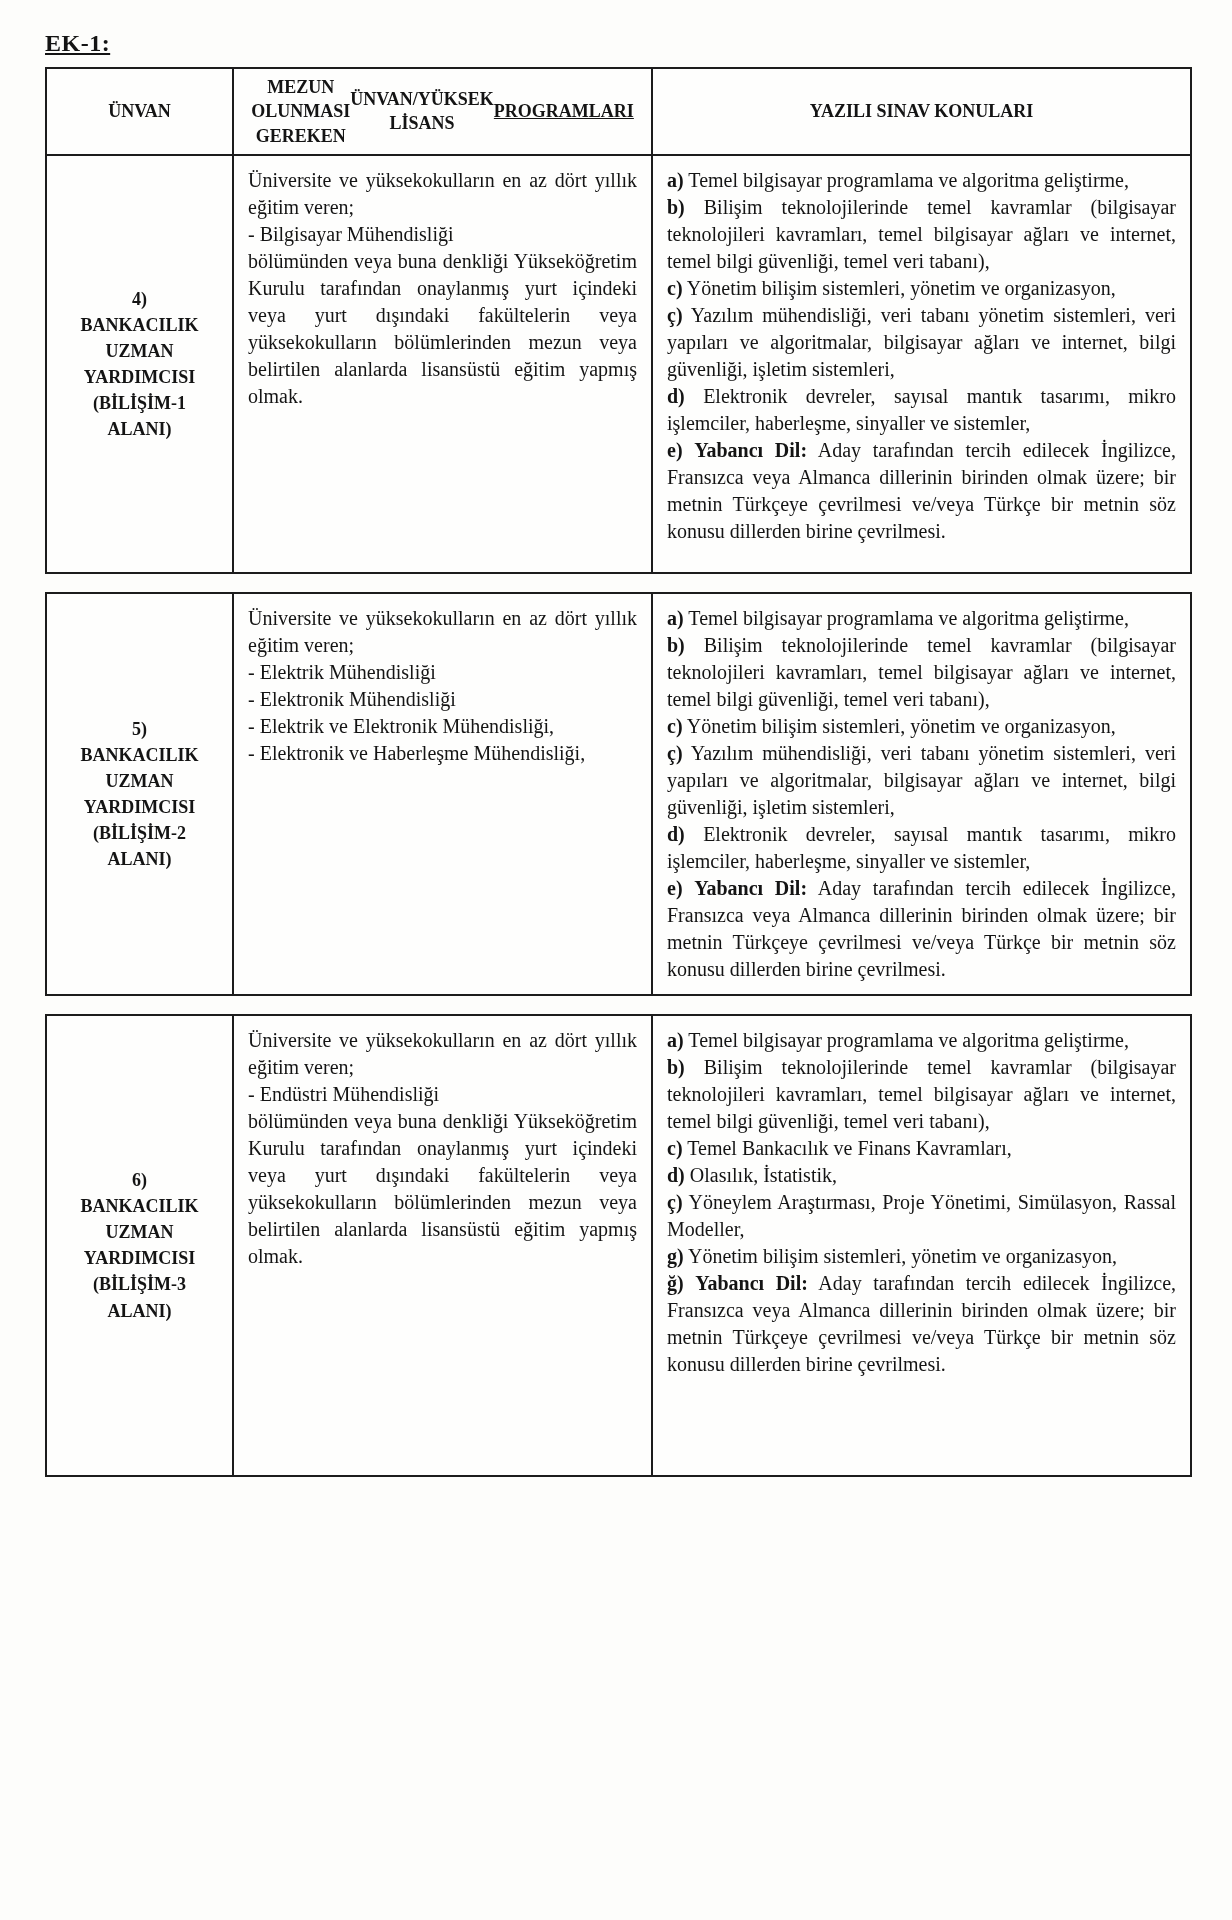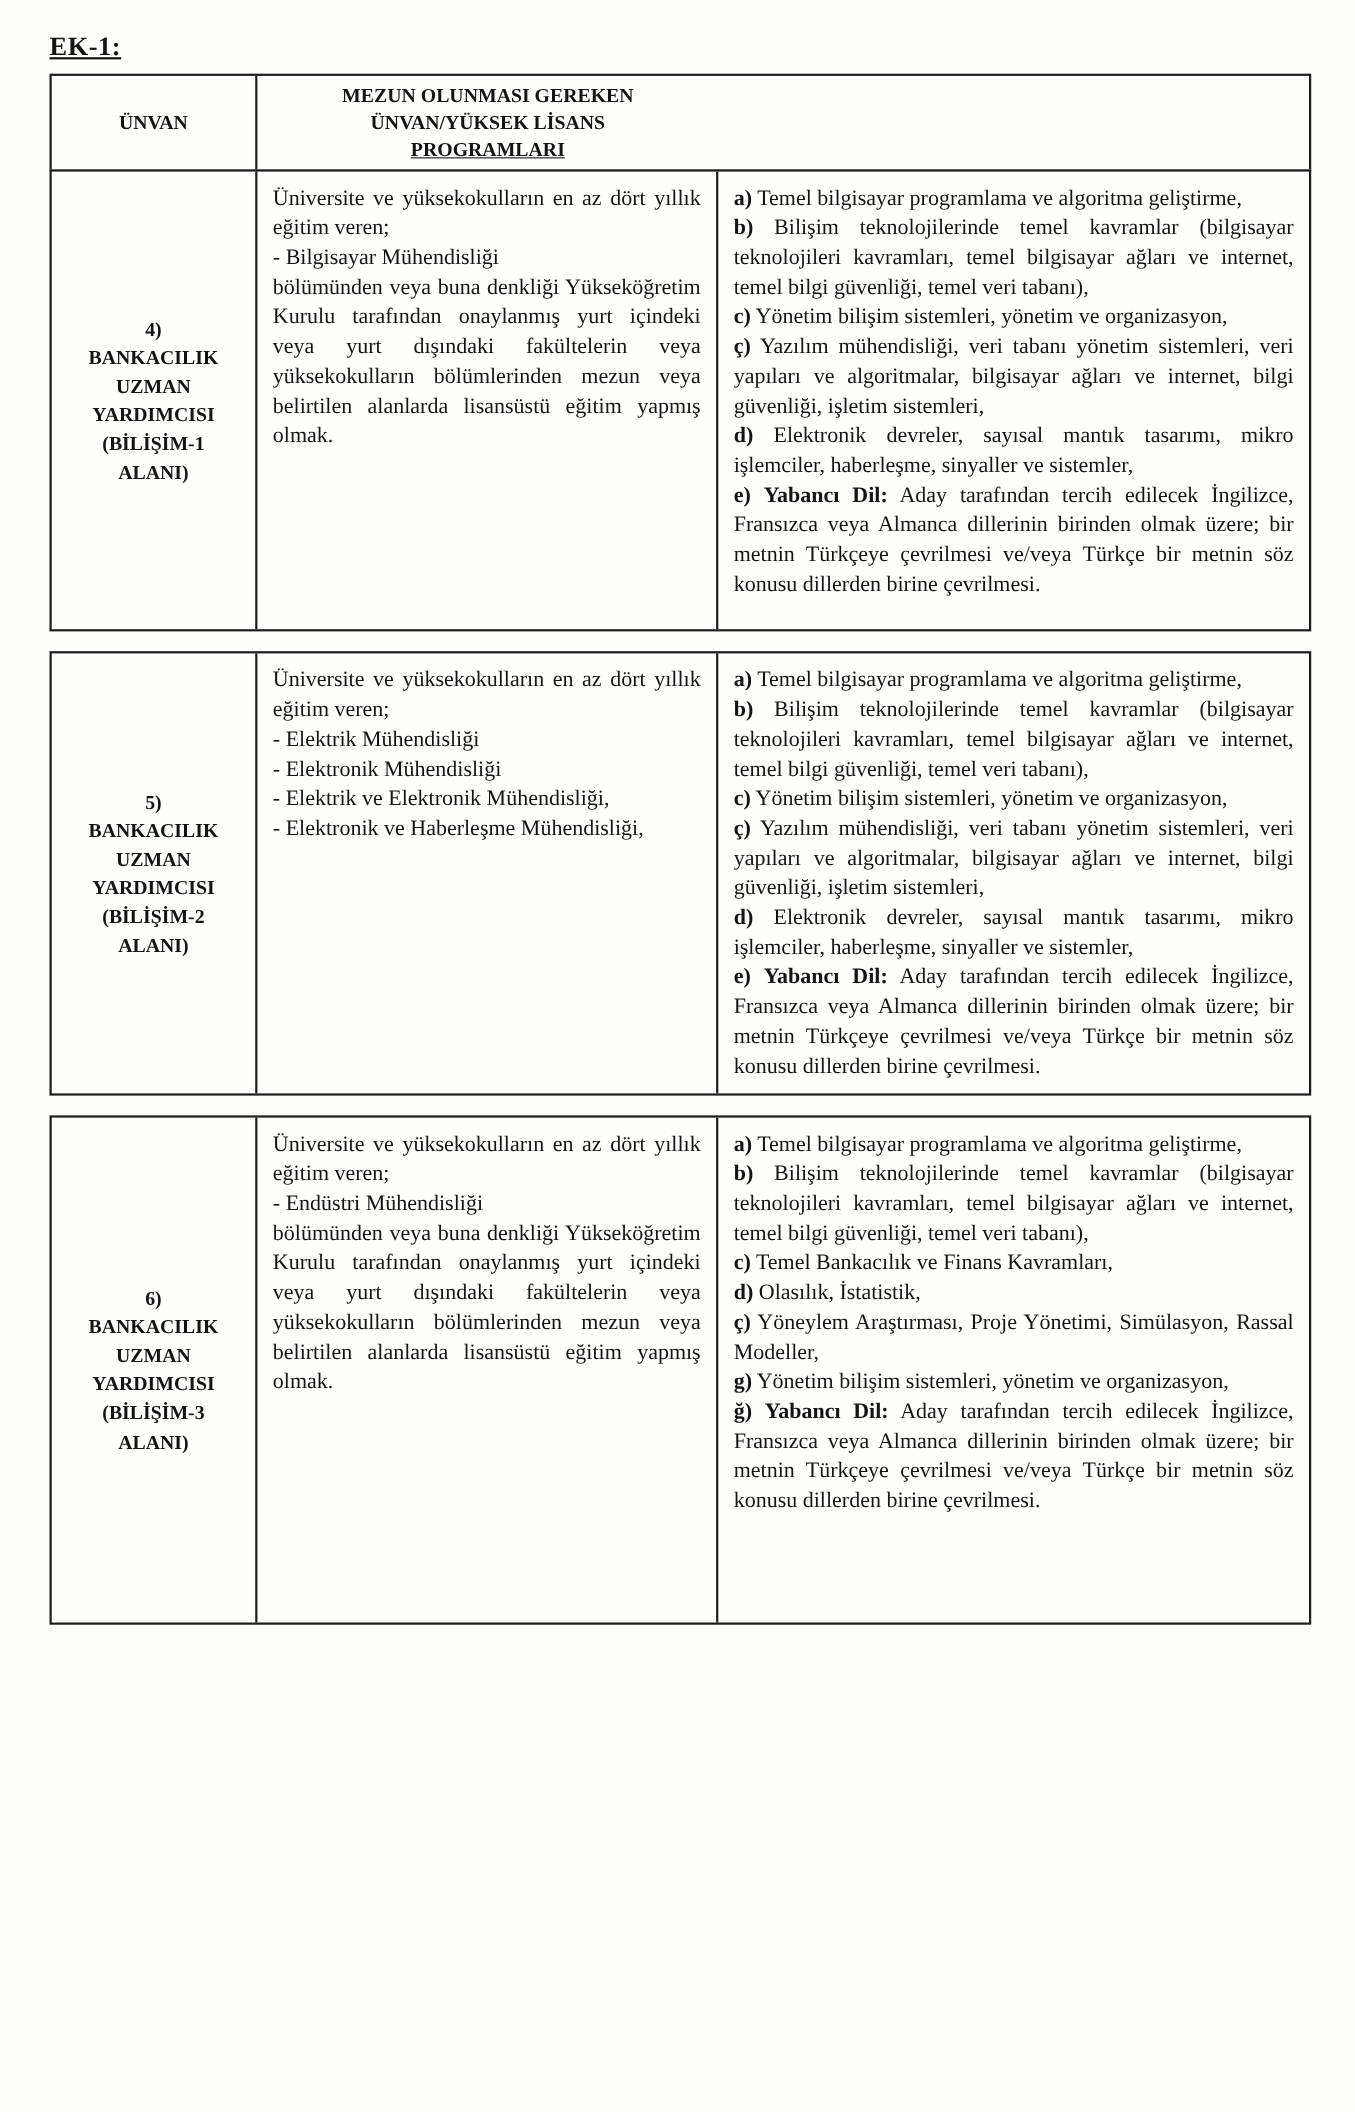--- a/index.html
+++ b/index.html
@@ -40,21 +40,21 @@
   .row-block.row-3 { min-height: 463px; }
   .cell {
     border-right: 2px solid #1c1c1c;
     box-sizing: border-box;
     padding: 10px 14px;
   }
   .cell:last-child { border-right: none; }
   .header-block .cell {
     min-height: 71px;
     display: flex;
-    flex-direction: column;
+    flex-direction: row;
     align-items: center;
     justify-content: center;
     text-align: center;
     font-weight: bold;
     font-size: 18px;
     line-height: 1.35;
     padding: 6px 23px;
   }
   .hdr-underline { text-decoration: underline; }
   .cell-unvan {
@@ -85,20 +85,23 @@
 
   <div class="table-wrap">
     <div class="header-block">
       <div class="cell">
         <span>ÜNVAN</span>
       </div>
       <div class="cell">
         <span>MEZUN OLUNMASI GEREKEN</span>
         <span>ÜNVAN/YÜKSEK LİSANS</span>
         <span class="hdr-underline">PROGRAMLARI</span>
+      </div>
+      <div class="cell">
+        <span>YAZILI SINAV KONULARI</span>
       </div>
     </div>
 
     <div>
         <div class="row-block row-1">
           <div class="cell cell-unvan">
             <div class="unvan-line">4)</div>
             <div class="unvan-line">BANKACILIK</div>
             <div class="unvan-line">UZMAN</div>
             <div class="unvan-line">YARDIMCISI</div>

